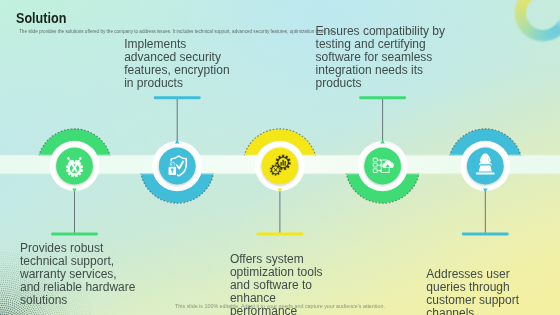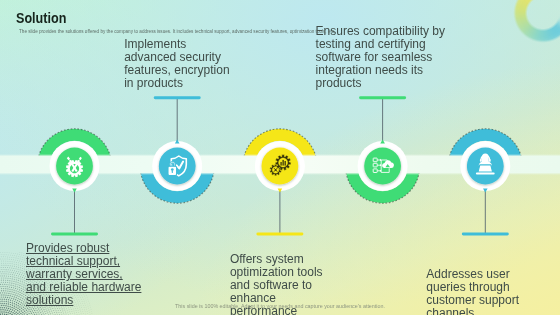--- a/index.html
+++ b/index.html
@@ -1327,21 +1327,21 @@
           <path d="M -5.5 -1.1 L 5.5 -1.1 L 7.4 6.2 L -7.4 6.2 Z" fill="#ffffff" stroke="#3fbdd9" stroke-width="1.2" stroke-linejoin="round"></path>
           <rect x="-9.4" y="6.5" width="18.8" height="2.1" rx="1.05" fill="#ffffff"></rect>
         </g>
         <line x1="485.3" y1="189.5" x2="485.3" y2="234" stroke="#5a6a72" stroke-width="0.9"></line>
         <rect x="461.8" y="232.55" width="47" height="2.9" rx="1.45" fill="#3fbdd9"></rect>
         <path d="M 483 188.4 L 487.6 188.4 L 485.3 192.4 Z" fill="#3fbdd9"></path>
       </g>
     </svg>
 
   <div id="captions">
-      <div class="cap" style="width: 116px; left: 26px; top: 242.1px; text-decoration: underline;">Provides robust technical support, warranty services, and reliable hardware solutions</div>
+      <div class="cap" style="width: 116px; left: 20px; top: 242.1px;">Provides robust technical support, warranty services, and reliable hardware solutions</div>
       <div class="cap" style="width: 106px; left: 124.2px; top: 28px; height: 61.9px; display: flex; align-items: flex-end; justify-content: center;">Implements advanced security features, encryption in products</div>
       <div class="cap" style="width: 100px; left: 229.9px; top: 253px;">Offers system optimization tools and software to enhance performance</div>
       <div class="cap" style="width: 134px; left: 315.6px; top: 28px; height: 61.9px; display: flex; align-items: flex-end; justify-content: center;">Ensures compatibility by testing and certifying software for seamless integration needs its products</div>
       <div class="cap" style="width: 118px; left: 426.3px; top: 242.1px; margin-top: 26px;">Addresses user queries through customer support channels</div>
     </div>
 
   <div class="title">Solution</div>
   <div class="subtitle">The slide provides the solutions offered by the company to address issues. It includes technical support, advanced security features, optimization tools, etc.</div>
   <div class="footer">This slide is 100% editable. Adapt it to your needs and capture your audience's attention.</div>
 </div>

